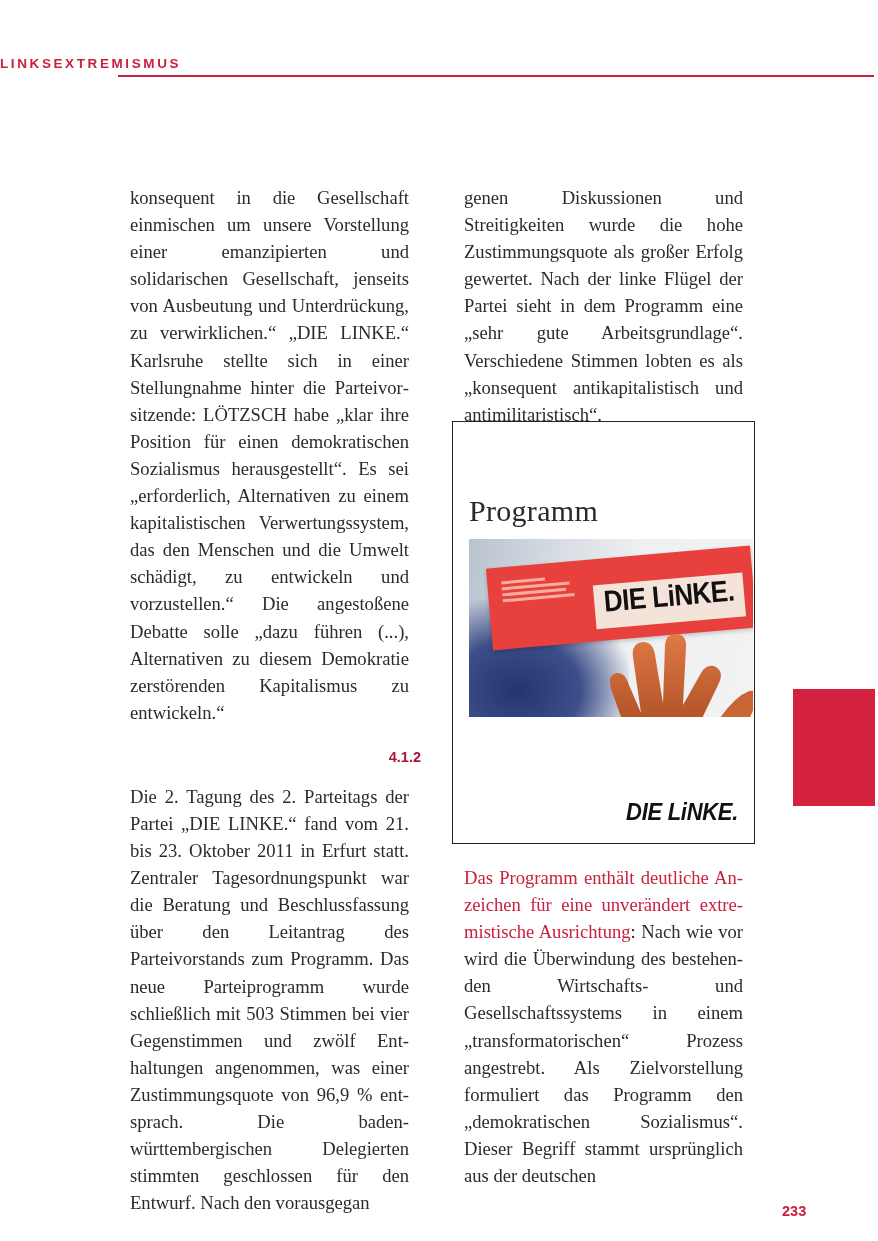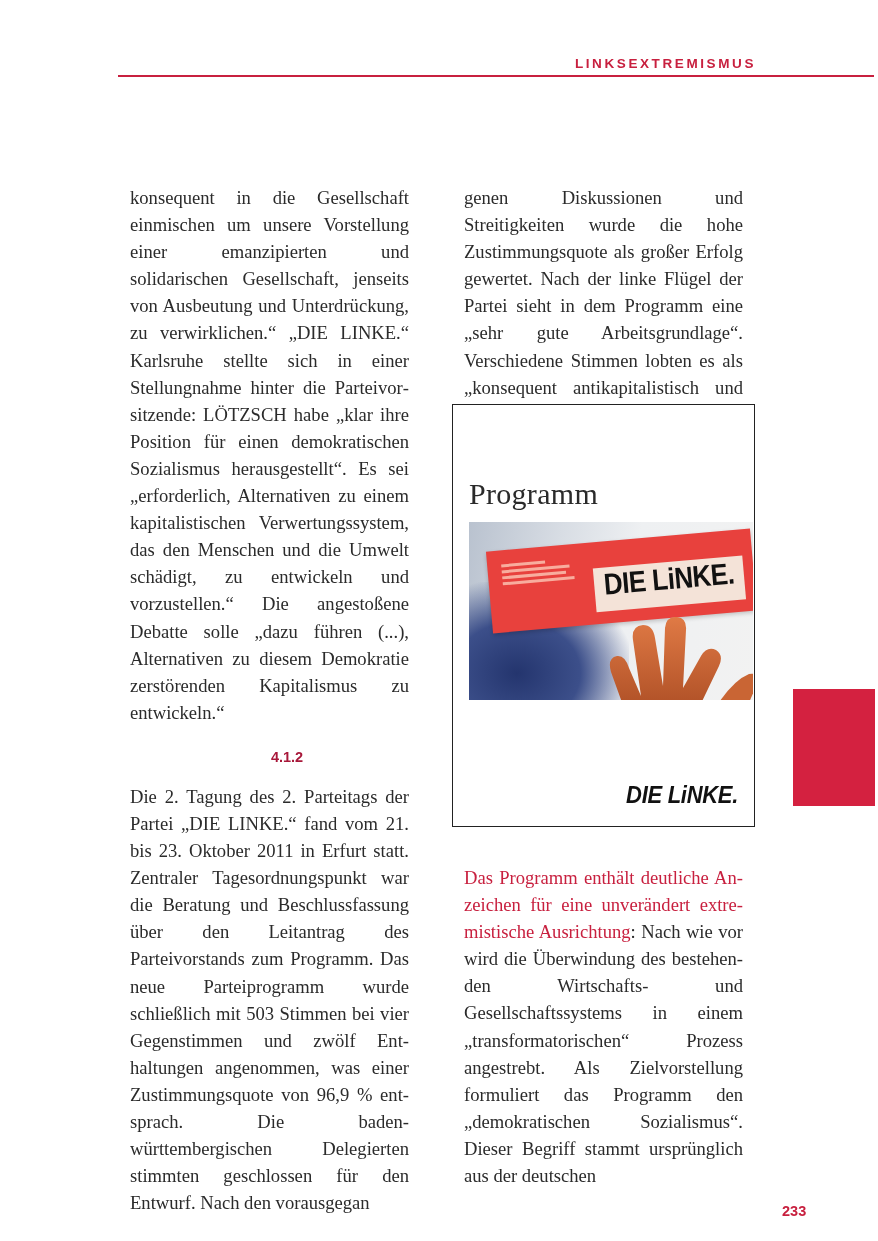--- a/index.html
+++ b/index.html
@@ -13,21 +13,21 @@
       position: relative;
       overflow: hidden;
       font-family: "Liberation Serif", "DejaVu Serif", serif;
       color: #2b2b2b;
     }
     .running-head {
       position: absolute;
       left: 0;
       top: 56px;
       width: 756px;
-      text-align: right;
+      text-align: left;
       font-family: "Liberation Sans", "DejaVu Sans", sans-serif;
       font-weight: bold;
       font-size: 13.5px;
       letter-spacing: 2.6px;
       color: #c8203f;
     }
     .head-rule {
       position: absolute;
       left: 118px;
       top: 75px;
@@ -48,26 +48,26 @@
     .col-right { left: 452px; }
     .col p { margin: 12px; }
     .section-heading {
       margin: 18px 0 0 0;
       padding-left: 35px;
       font-family: "Liberation Sans", "DejaVu Sans", sans-serif;
       font-weight: bold;
       font-size: 14.5px;
       line-height: 27px;
       color: #a8183a;
-      text-align: center;
+      text-align: right;
     }
     .figure {
       position: absolute;
       left: 452px;
-      top: 404px;
+      top: 421px;
       width: 301px;
       height: 421px;
       border: 1.5px solid #222;
       background: #fff;
       overflow: hidden;
     }
     .fig-title {
       position: absolute;
       left: 16px;
       top: 72px;

